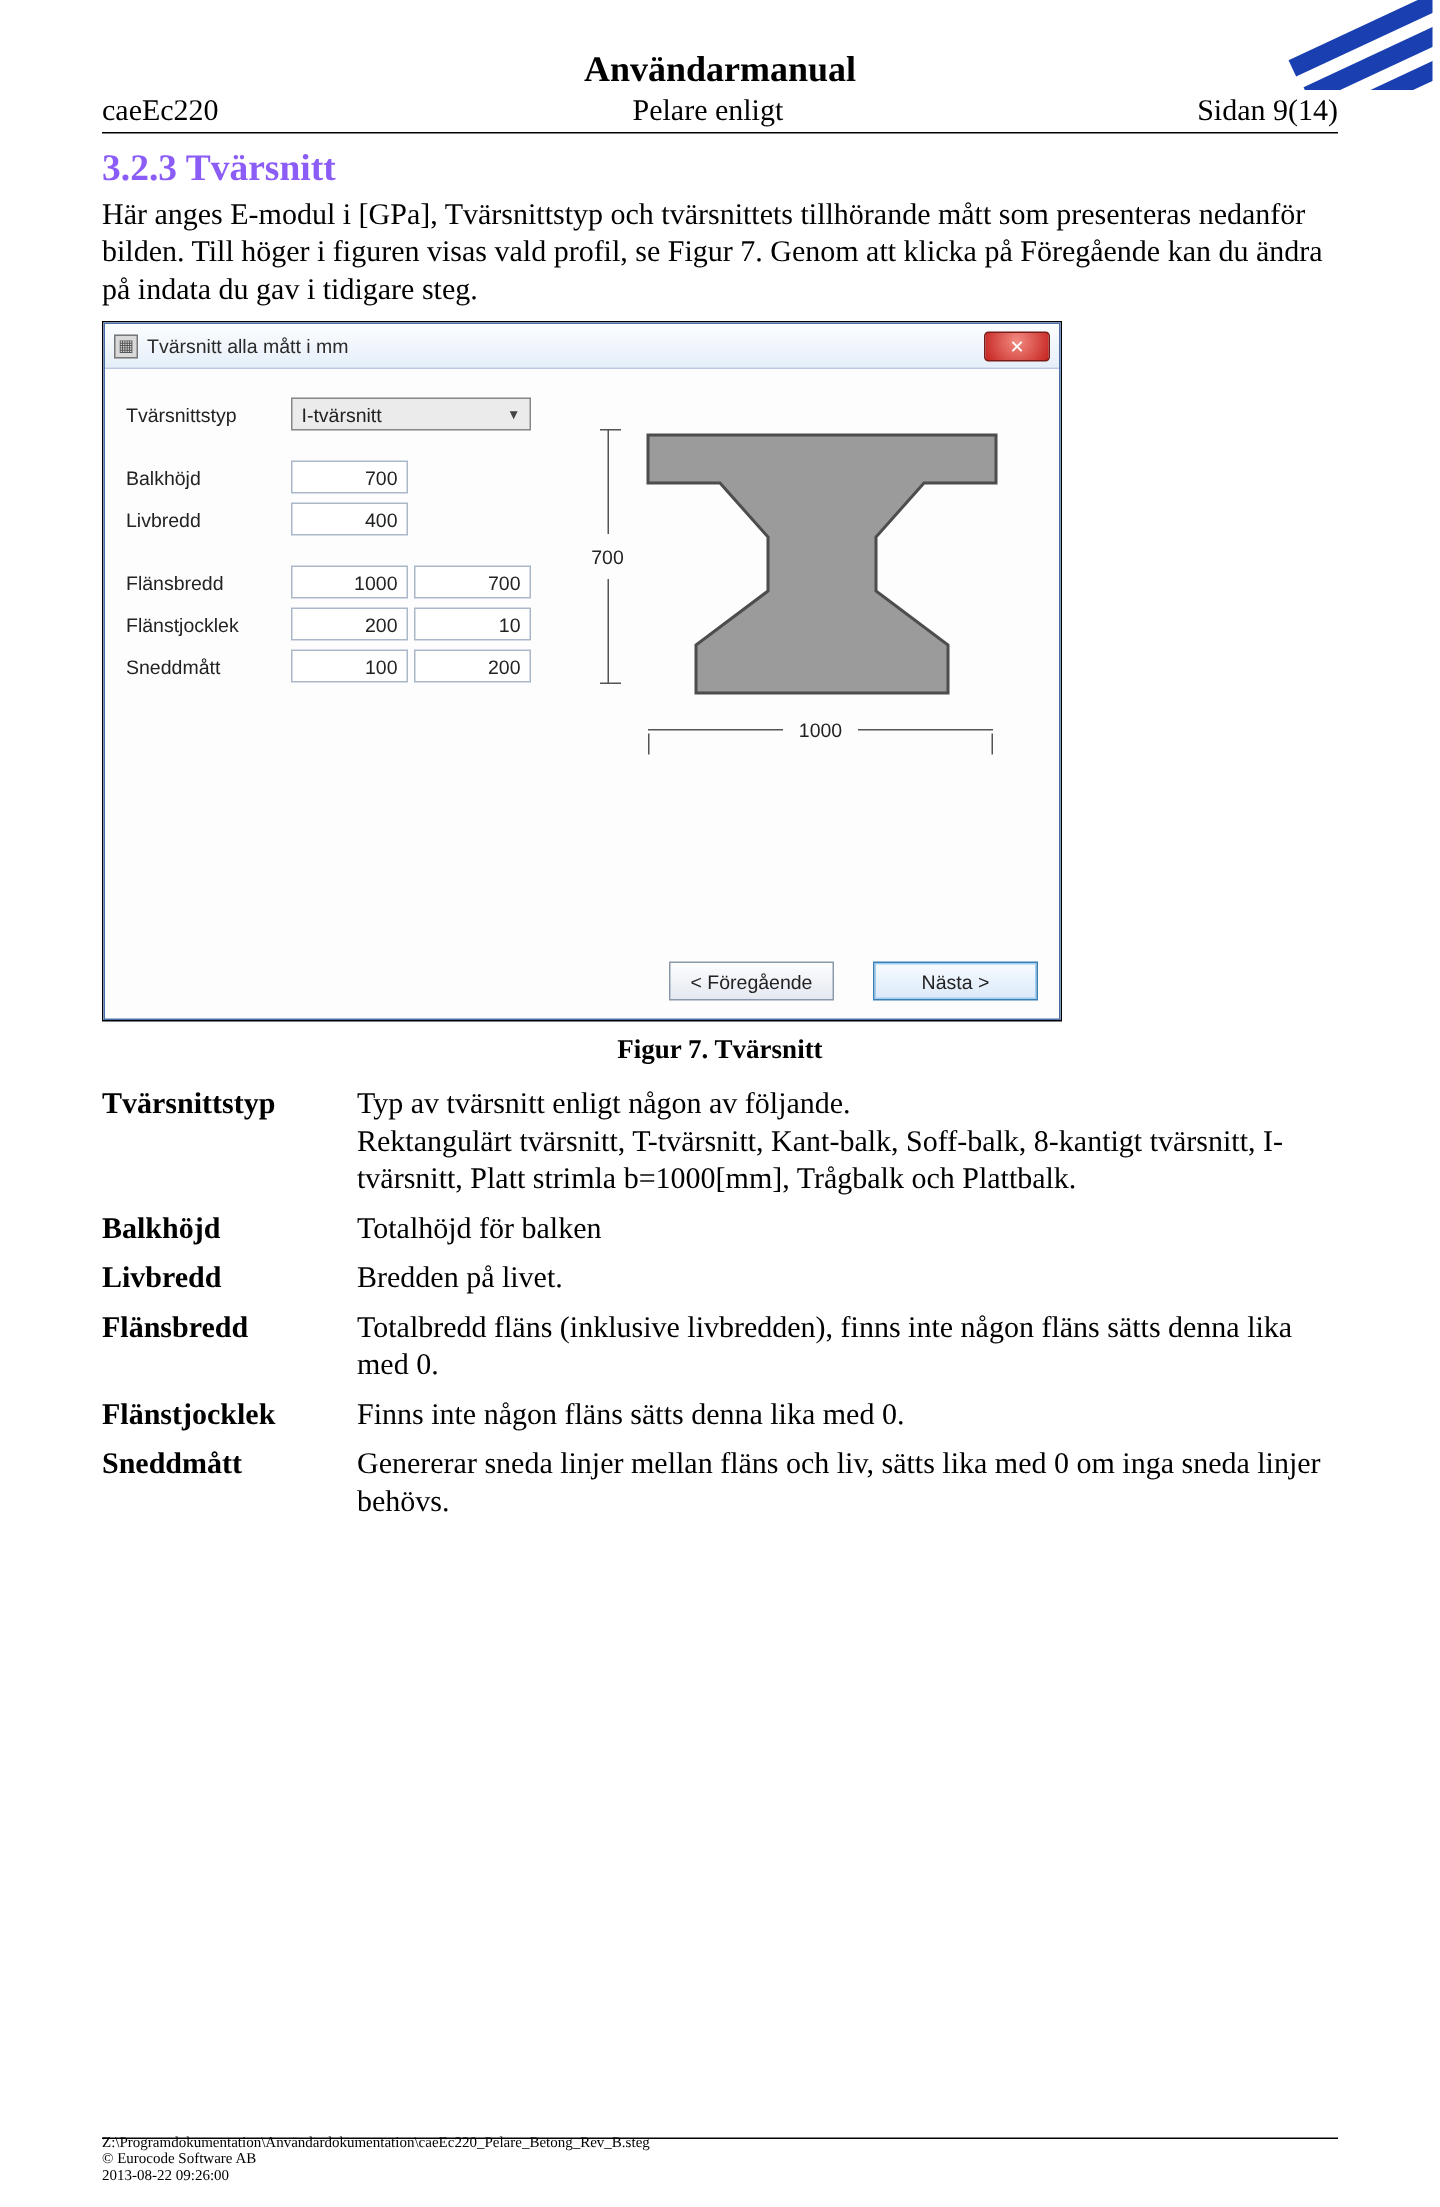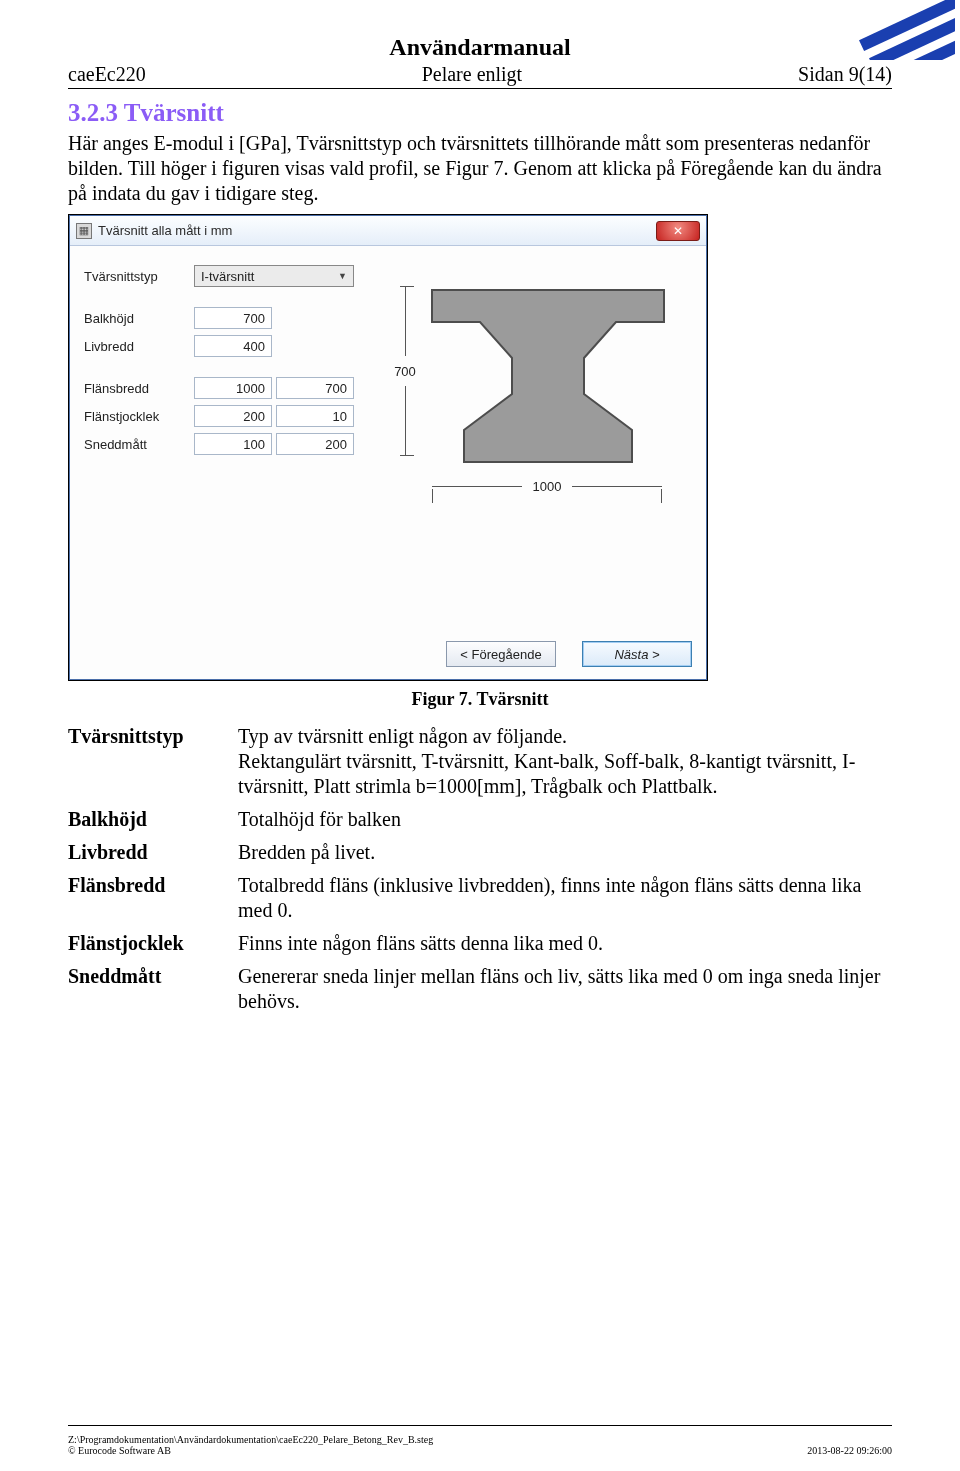--- a/index.html
+++ b/index.html
@@ -147,38 +147,37 @@
   .winbtn {
     min-width: 110px; height: 26px;
     border: 1px solid #8a98ac; background: linear-gradient(#fdfdfe,#e4e9f1);
     font-size: 13px; display:flex; align-items:center; justify-content:center;
     padding: 0 8px;
   }
   .winbtn.focus {
     border: 1px solid #3c7fb1;
     box-shadow: 0 0 0 1px #a2cdf3 inset;
     background: linear-gradient(#f7fbff,#dbeaf9);
-    font-style: italic;
   }
 
   .fig-cap { text-align:center; font-weight:bold; font-size:18px; margin: 8px 0 10px 0; }
 
   table.defs { width:100%; border-collapse: collapse; }
   table.defs td { vertical-align: top; padding: 4px 0; line-height:1.25; }
   table.defs td.term { width: 170px; font-weight:bold; }
 
   .footer-line {
     position:absolute; left:68px; right:68px; bottom:45px;
     border-top: 1px solid #000;
   }
   .foot {
     position:absolute; left:68px; right:68px; bottom: 15px;
     font-size: 10px; color:#000;
   }
-  .foot .fr { display:flex; justify-content:space-between; }
+  .foot .fr { display:flex; justify-content:space-between;flex-direction:column; }
 </style>
 </head>
 <body>
 
 <div class="logo">
   <div class="logo-bar b1"></div>
   <div class="logo-bar b2"></div>
   <div class="logo-bar b3"></div>
 </div>
 

